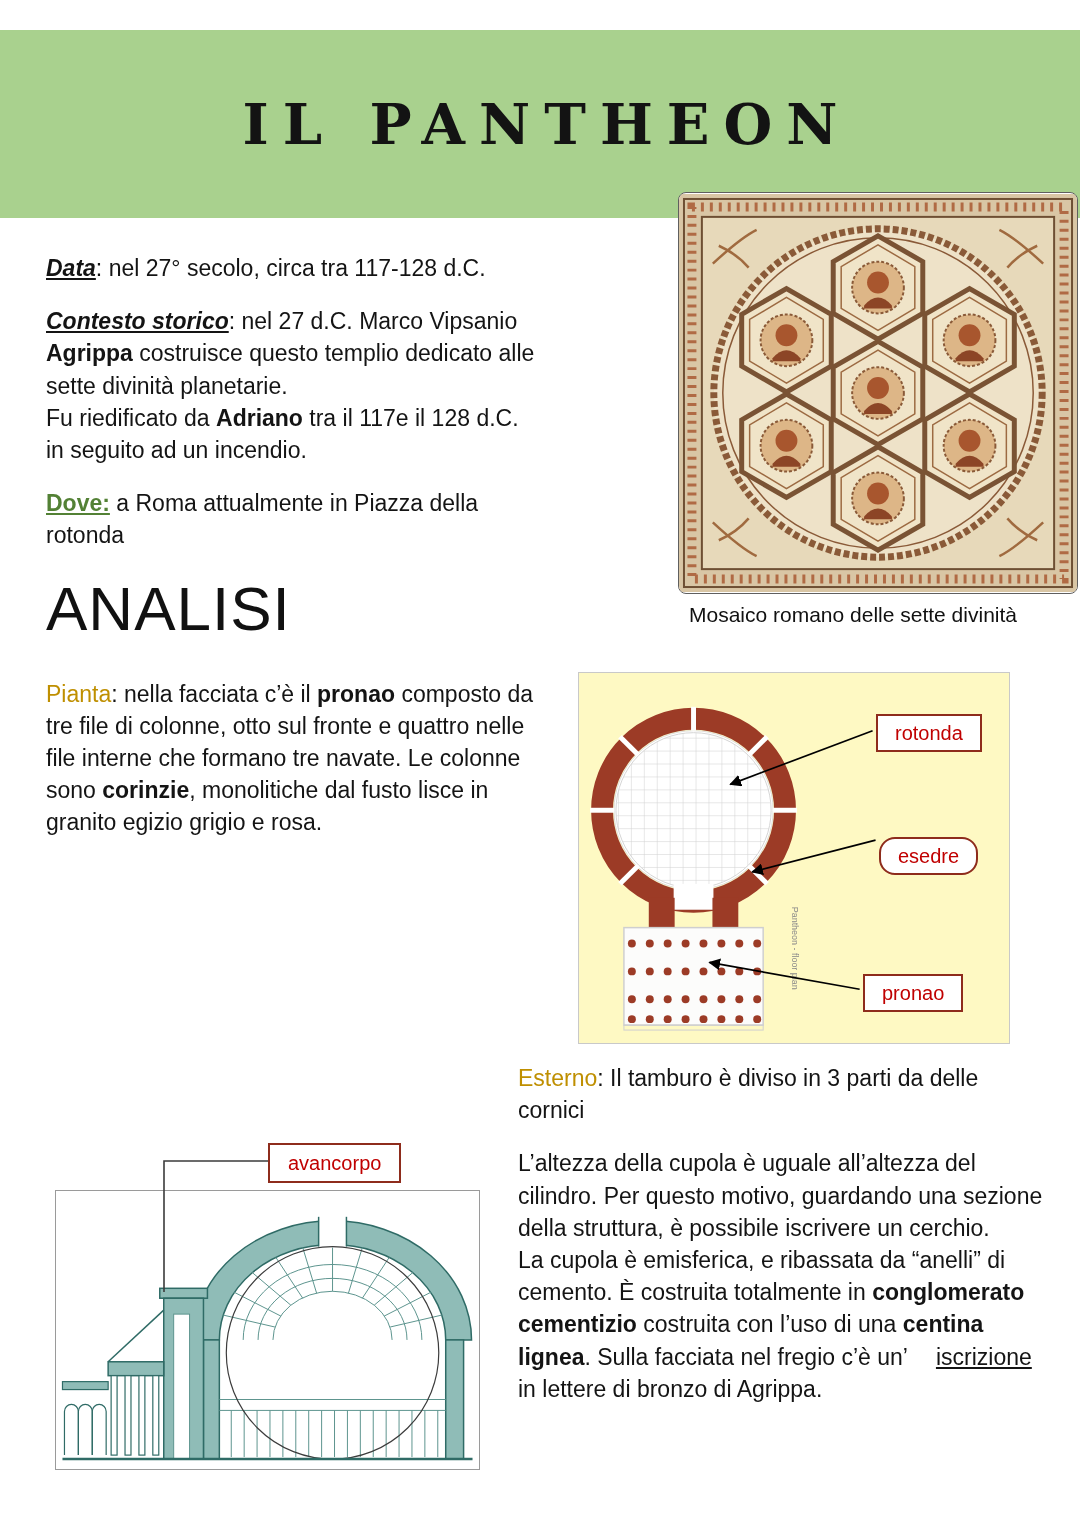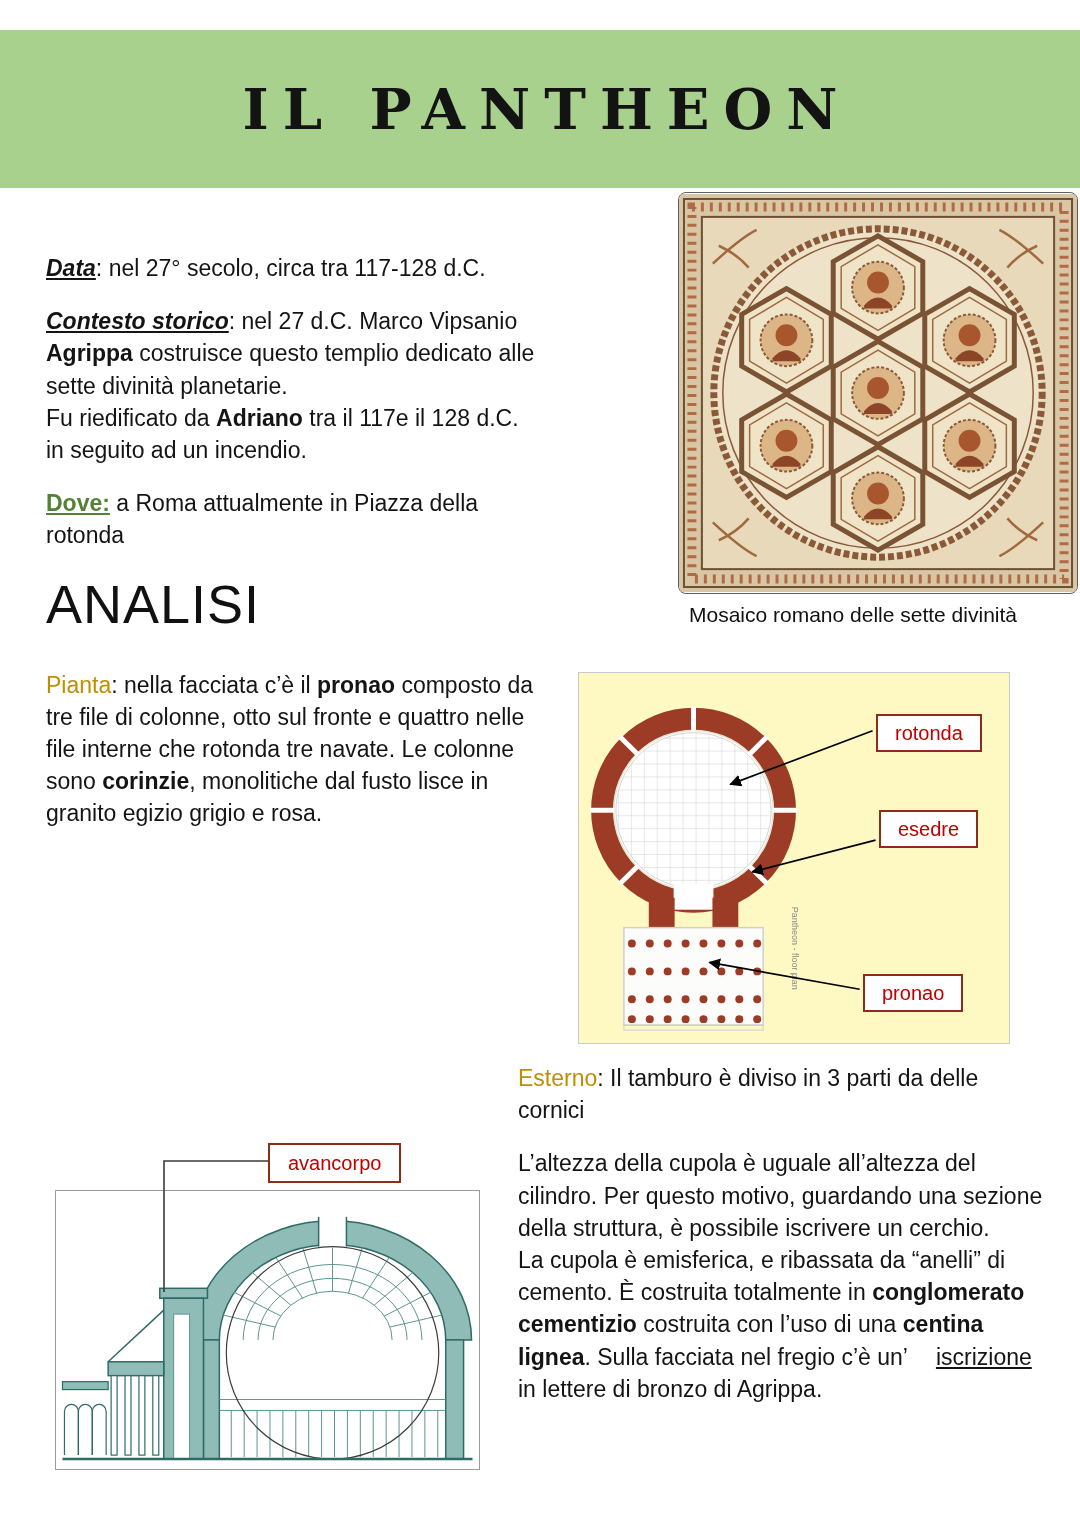--- a/index.html
+++ b/index.html
@@ -4,56 +4,56 @@
 <style>
   * { margin:0; padding:0; box-sizing:border-box; }
   html,body { background:#ffffff; }
   .page {
     position:relative; width:1080px; height:1527px; margin:0 auto;
     background:#ffffff; overflow:hidden;
     font-family:"Liberation Sans", sans-serif; font-size:23px; color:#141414;
   }
   
   .banner {
-    position:absolute; left:0; top:30px; width:1080px; height:158px;
+    position:absolute; left:0; top:30px; width:1080px; height:188px;
     background:#a9d18e; display:flex; align-items:center; justify-content:center;
   }
   .banner h1 {
     font-family:"DejaVu Serif", serif; font-weight:700; font-size:56px;
     letter-spacing:14px; color:#131313; white-space:nowrap; padding-left:14px;
   }
   
   .leftcol  { position:absolute; left:46px;  top:252px;  width:492px; }
   .rightcol { position:absolute; left:518px; top:1062px; width:526px; }
   .para { margin-bottom:21px; line-height:1.4; }
   .lbl-ital { font-style:italic; text-decoration:underline;font-weight:bold; }
   .lbl-dove { color:#538135; font-weight:700; text-decoration:underline; }
   .lbl-gold { color:#bf8f00;margin-top:8px; }
   .u { text-decoration:underline;margin-left:28px; }
-  .analisi { font-size:54px; font-weight:400; letter-spacing:1px; margin:14px 0 34px 0; color:#111; }
+  .analisi { font-size:62px; font-weight:400; letter-spacing:1px; margin:14px 0 34px 0; color:#111; }
   
   .fig-mosaic { position:absolute; left:630px; top:192px; width:398px;padding-left:48px; }
   .mosaic-frame {
     width:400px; height:402px; border:1.5px solid #5f5f5f; border-radius:8px;
     background:#fff; overflow:hidden;
   }
   .mosaic-frame svg { display:block; width:100%; height:100%; }
   .fig-caption { text-align:center; font-size:21px; margin-top:9px; color:#111; }
   
   .fig-plan {
     position:absolute; left:578px; top:672px; width:432px; height:372px;
     background:#fef9c3; border:1px solid #c9c9c9;
   }
   .fig-plan svg { display:block; width:100%; height:100%; }
   .plan-label {
     position:absolute; border:2px solid #8e2c1c; background:#fff; color:#c00000;
     font-size:20px; line-height:1; padding:7px 17px; white-space:nowrap;
   }
   .lab-rotonda { left:297px; top:41px;  }
-  .lab-esedre  { left:300px; top:137px; }
+  .lab-esedre  { left:300px; top:164px;border-radius:16px; }
   .lab-pronao  { left:284px; top:301px; }
   
   .fig-section {
     position:absolute; left:55px; top:1190px; width:425px; height:280px;
     background:#ffffff; border:1px solid #9a9a9a;
   }
   .fig-section svg { display:block; width:100%; height:100%; }
   .avancorpo-label {
     position:absolute; left:268px; top:1143px;
     border:2px solid #8e2c1c; background:#fff; color:#c00000;
@@ -84,21 +84,21 @@
       <span>Fu riedificato da </span><b>Adriano</b><span> tra il 117e il 128 d.C. in seguito ad un incendio.</span>
     </p>
 
     <p class="para">
       <span class="lbl-dove">Dove:</span><span> a Roma attualmente in Piazza della rotonda</span>
     </p>
 
     <h2 class="analisi">ANALISI</h2>
 
     <p class="para">
-      <span class="lbl-gold">Pianta</span><span>: nella facciata c’è il </span><b>pronao</b><span> composto da tre file di colonne, otto sul fronte e quattro nelle file interne che rotonda tre navate. Le colonne sono </span><b>corinzie</b><span>, monolitiche dal fusto lisce in granito egizio grigio e rosa.</span>
+      <span class="lbl-gold">Pianta</span><span>: nella facciata c’è il </span><b>pronao</b><span> composto da tre file di colonne, otto sul fronte e quattro nelle file interne che formano tre navate. Le colonne sono </span><b>corinzie</b><span>, monolitiche dal fusto lisce in granito egizio grigio e rosa.</span>
     </p>
 
   </div>
 
   <div class="fig-mosaic">
     <div class="mosaic-frame">
       <svg viewBox="0 0 400 400">
         <rect width="400" height="400" fill="#d9c6a5"></rect>
         <rect x="5" y="5" width="390" height="390" fill="none" stroke="#6e4f33" stroke-width="2"></rect>
         <rect x="13" y="13" width="374" height="374" fill="none" stroke="#b06a44" stroke-width="9" stroke-dasharray="3 6"></rect>

